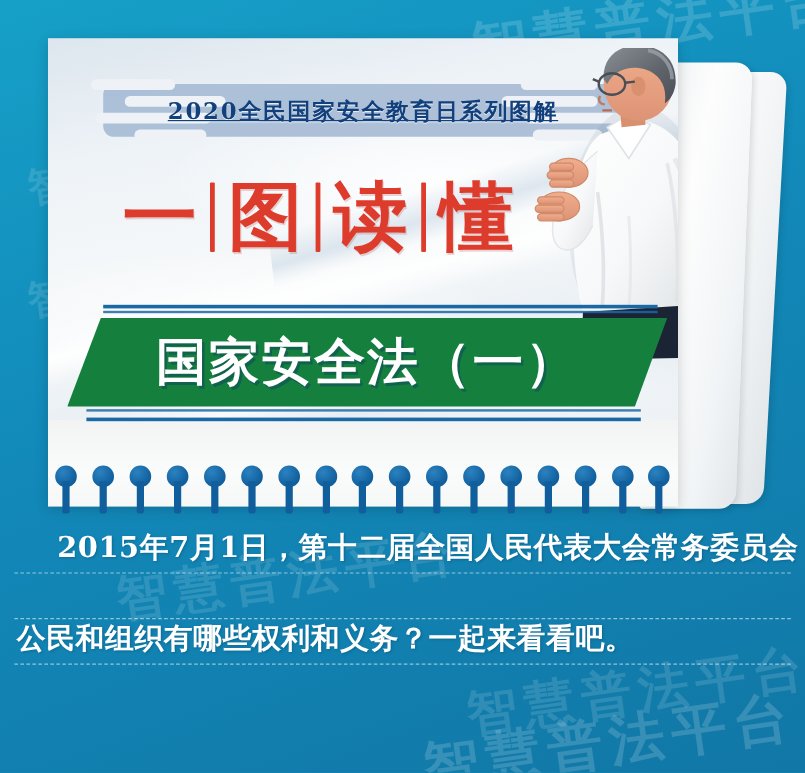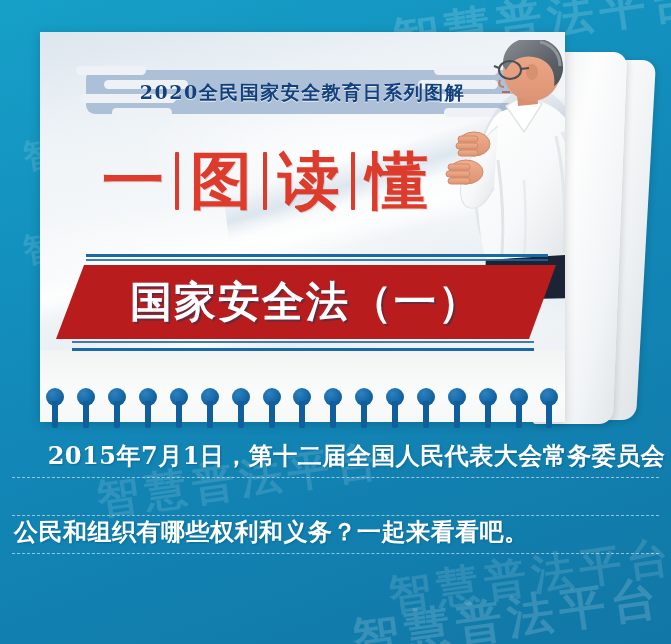--- a/index.html
+++ b/index.html
@@ -79,20 +79,21 @@
   .cloud-bar{position:absolute;background:#a9bdd6;border-radius:9px;opacity:.95;}
   .cloud-cut{position:absolute;background:#eef2f6;border-radius:9px;}
 
   
   #kicker{
     position:absolute;left:0;right:0;top:48px;text-align:center;
     font-family:"DejaVu Serif","Liberation Serif",serif;
     font-weight:700;font-size:19px;letter-spacing:1.5px;
     color:#12407c;z-index:6;
     text-shadow:0 1px 0 rgba(255,255,255,.7);
+    text-decoration:underline;
   }
 
   
   #headline{
     position:absolute;left:52px;top:118px;z-index:6;
     display:flex;align-items:center;gap:0px;
   }
   #headline .ch{
     font-family:"DejaVu Serif","Liberation Serif",serif;
     font-weight:700;font-size:62px;line-height:1;
@@ -102,21 +103,21 @@
   #headline .sep{
     width:4px;height:58px;background:#dd3b2c;margin:0 1px;border-radius:1px;
   }
 
   
   #banner-wrap{position:absolute;left:16px;top:222px;width:500px;z-index:7;}
   .rule{height:3px;background:#1a68a4;margin-left:30px;margin-right:8px;}
   .rule.thin{height:2px;background:#1a68a4;opacity:.85;margin-top:2px;}
   #banner{
     position:relative;height:74px;margin-top:4px;
-    background:#b91c1c;
+    background:#15803d;
     clip-path:polygon(5.6% 0,100% 0,94.6% 100%,0% 100%);
     display:flex;align-items:center;justify-content:center;
     box-shadow:0 2px 4px rgba(0,0,0,.12);
   }
   #banner-text{
     font-family:"DejaVu Serif","Liberation Serif",serif;
     font-weight:700;font-size:42px;letter-spacing:2px;color:#ffffff;
     white-space:nowrap;
     text-shadow:2px 2px 0 rgba(10,60,100,.45);
   }

